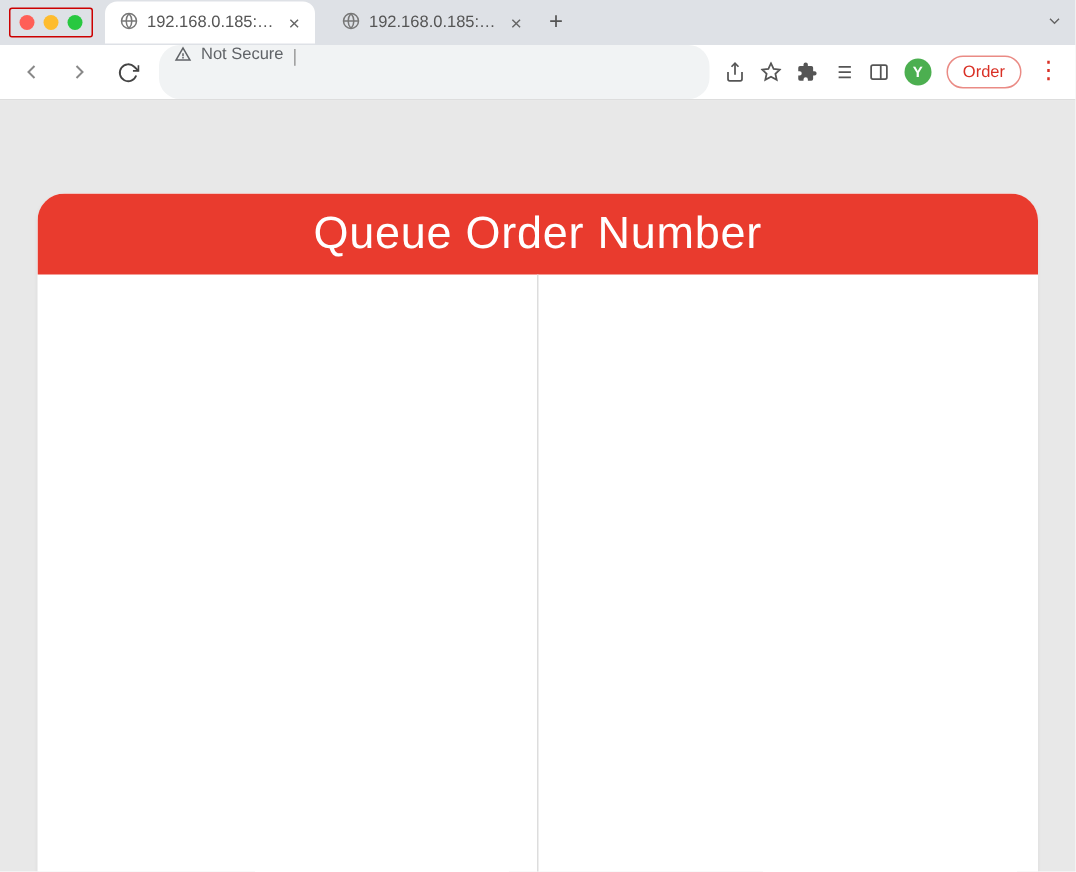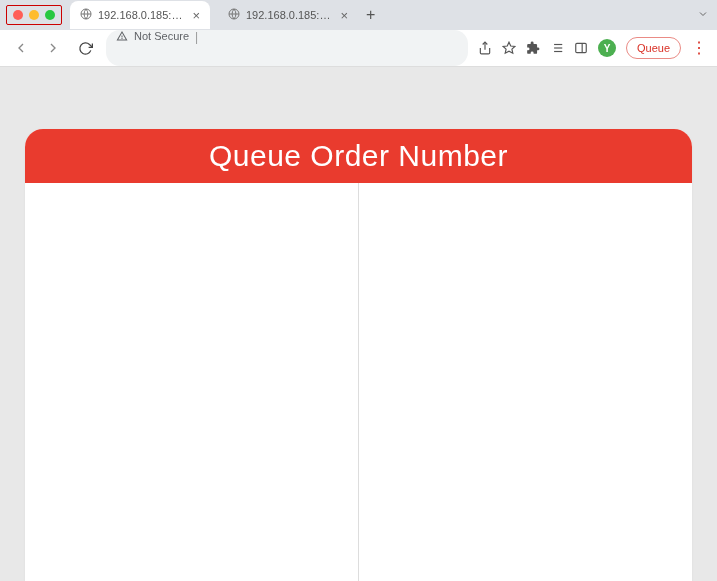--- a/index.html
+++ b/index.html
@@ -291,21 +291,21 @@
       <span class="tb-icon">
         <svg width="14" height="14" viewBox="0 0 24 24" fill="none" stroke="currentColor" stroke-width="2">
             <rect x="3" y="4" width="18" height="16" rx="2"></rect>
             <line x1="14" y1="4" x2="14" y2="20"></line>
           </svg>
       </span>
       <div class="avatar">
         <span>Y</span>
       </div>
       <div class="update-btn">
-        <span>Queue</span>
+        <span>Order</span>
       </div>
       <span class="menu-dots">⋮</span>
     </div>
   </div>
 </div>
 
 <div class="page-content">
   <div class="queue-card">
     <div class="queue-header">
       <span>Queue Order Number</span>

